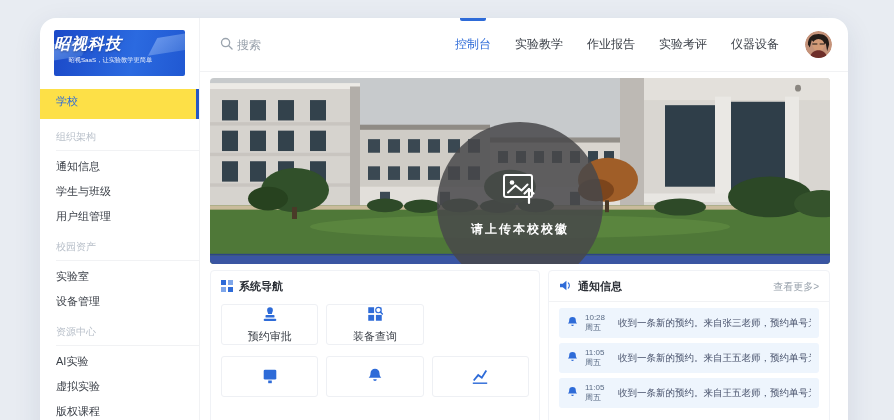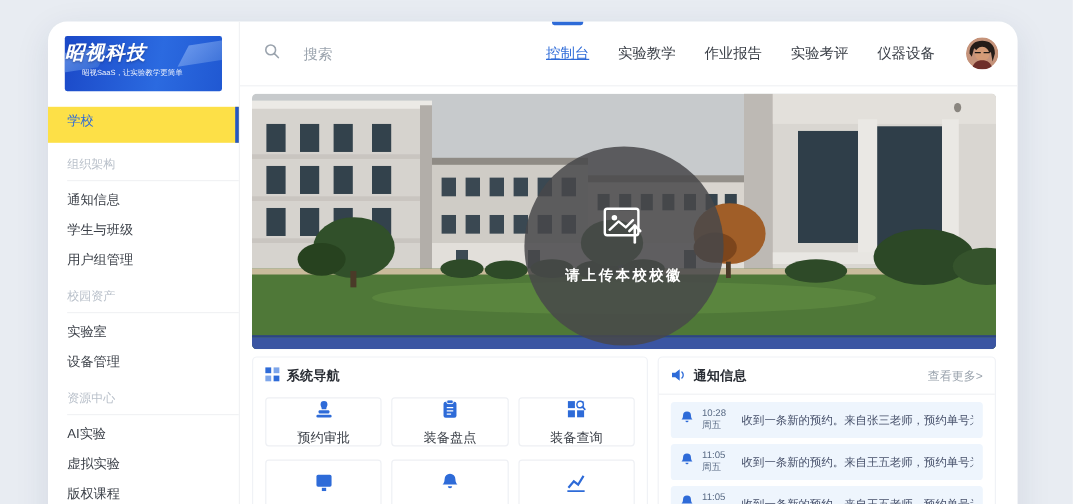--- a/index.html
+++ b/index.html
@@ -42,40 +42,40 @@
     margin:11px 0 3px 16px; padding-bottom:6px; border-bottom:1px solid #f1f2f4;
     color:#b9c0ca; font-size:10px;
   }
   .side-item { padding:5px 16px; color:#3a3f47; cursor:pointer; }
   
   .main { flex:1; display:flex; flex-direction:column; min-width:0; }
   .header {
     height:54px; flex:none; border-bottom:1px solid #f1f2f4;
     display:flex; align-items:center; padding:0 16px 0 20px;
   }
-  .search { display:flex; align-items:center; gap:20px; }
+  .search { display:flex; align-items:center; gap:4px; }
   .search input {
     border:none; outline:none; background:transparent; font-size:12px; width:110px;
     font-family:inherit; color:#3a3f47;
   }
   .search input::placeholder { color:#9aa3ad; }
   .tabs { margin-left:auto; display:flex; align-items:center; height:100%; }
   .tab {
     height:100%; display:flex; align-items:center; padding:0 12px;
     font-size:12px; color:#3a3f47; position:relative; cursor:pointer;
   }
-  .tab.active { color:#2e6bd8;text-decoration:underline; }
+  .tab.active { color:#2e6bd8; }
   .tab.active::before {
     content:""; position:absolute; top:0; left:50%; transform:translateX(-50%);
     width:26px; height:3px; background:#2e6bd8; border-radius:0 0 2px 2px;
   }
   .avatar { width:27px; height:27px; border-radius:50%; margin-left:14px; overflow:hidden; flex:none; cursor:pointer; }
   
   .content { flex:1; padding:6px 18px 0 10px; display:flex; flex-direction:column; }
-  .hero { height:213px; flex:none; border-radius:4px; overflow:hidden; position:relative; }
+  .hero { height:186px; flex:none; border-radius:4px; overflow:hidden; position:relative; }
   .hero svg.scene { position:absolute; inset:0; display:block; }
   .upload-circle {
     position:absolute; left:50%; top:127px; transform:translate(-50%,-50%);
     width:166px; height:166px; border-radius:50%;
     background:rgba(72,72,74,.85);
     display:flex; flex-direction:column; align-items:center; justify-content:center; gap:12px;
     color:#fff; cursor:pointer;
   }
   .upload-text { font-size:12px; font-weight:bold; letter-spacing:2px; }
   .panels { display:flex; gap:8px; margin-top:6px; flex:1; }
@@ -293,32 +293,20 @@
                     <path d="M10 2.5a3.2 3.2 0 0 1 3.2 3.2c0 1.8-1.1 2.5-1.1 4.3H7.9c0-1.8-1.1-2.5-1.1-4.3A3.2 3.2 0 0 1 10 2.5z" fill="#2e6bd8"></path>
                     <rect x="5" y="11" width="10" height="3" rx="1" fill="#2e6bd8"></rect>
                     <rect x="3" y="15.2" width="14" height="2.6" rx="1.2" fill="#2e6bd8"></rect>
                   </svg>
               </span>
               <span>预约审批</span>
             </div>
             <div class="card">
               <span>
                 <svg width="18" height="18" viewBox="0 0 20 20">
-                    <rect x="4" y="3" width="12" height="15" rx="2" fill="#2e6bd8"></rect>
-                    <rect x="7" y="1.4" width="6" height="3.4" rx="1.2" fill="#2e6bd8" stroke="#fff" stroke-width="0.9"></rect>
-                    <line x1="7" y1="8.5" x2="13" y2="8.5" stroke="#fff" stroke-width="1.1"></line>
-                    <line x1="7" y1="11.5" x2="13" y2="11.5" stroke="#fff" stroke-width="1.1"></line>
-                    <line x1="7" y1="14.5" x2="11" y2="14.5" stroke="#fff" stroke-width="1.1"></line>
-                  </svg>
-              </span>
-              <span>装备盘点</span>
-            </div>
-            <div class="card">
-              <span>
-                <svg width="18" height="18" viewBox="0 0 20 20">
                     <rect x="2.5" y="2.5" width="6.5" height="6.5" fill="#2e6bd8"></rect>
                     <rect x="2.5" y="11" width="6.5" height="6.5" fill="#2e6bd8"></rect>
                     <rect x="11" y="11" width="6.5" height="6.5" fill="#2e6bd8"></rect>
                     <rect x="11" y="2.5" width="6.5" height="6.5" fill="#9dbcf0"></rect>
                     <circle cx="13.8" cy="5.6" r="3" fill="#fff" stroke="#2e6bd8" stroke-width="1.3"></circle>
                     <line x1="16" y1="7.9" x2="18.2" y2="10.1" stroke="#2e6bd8" stroke-width="1.6" stroke-linecap="round"></line>
                   </svg>
               </span>
               <span>装备查询</span>
             </div>

